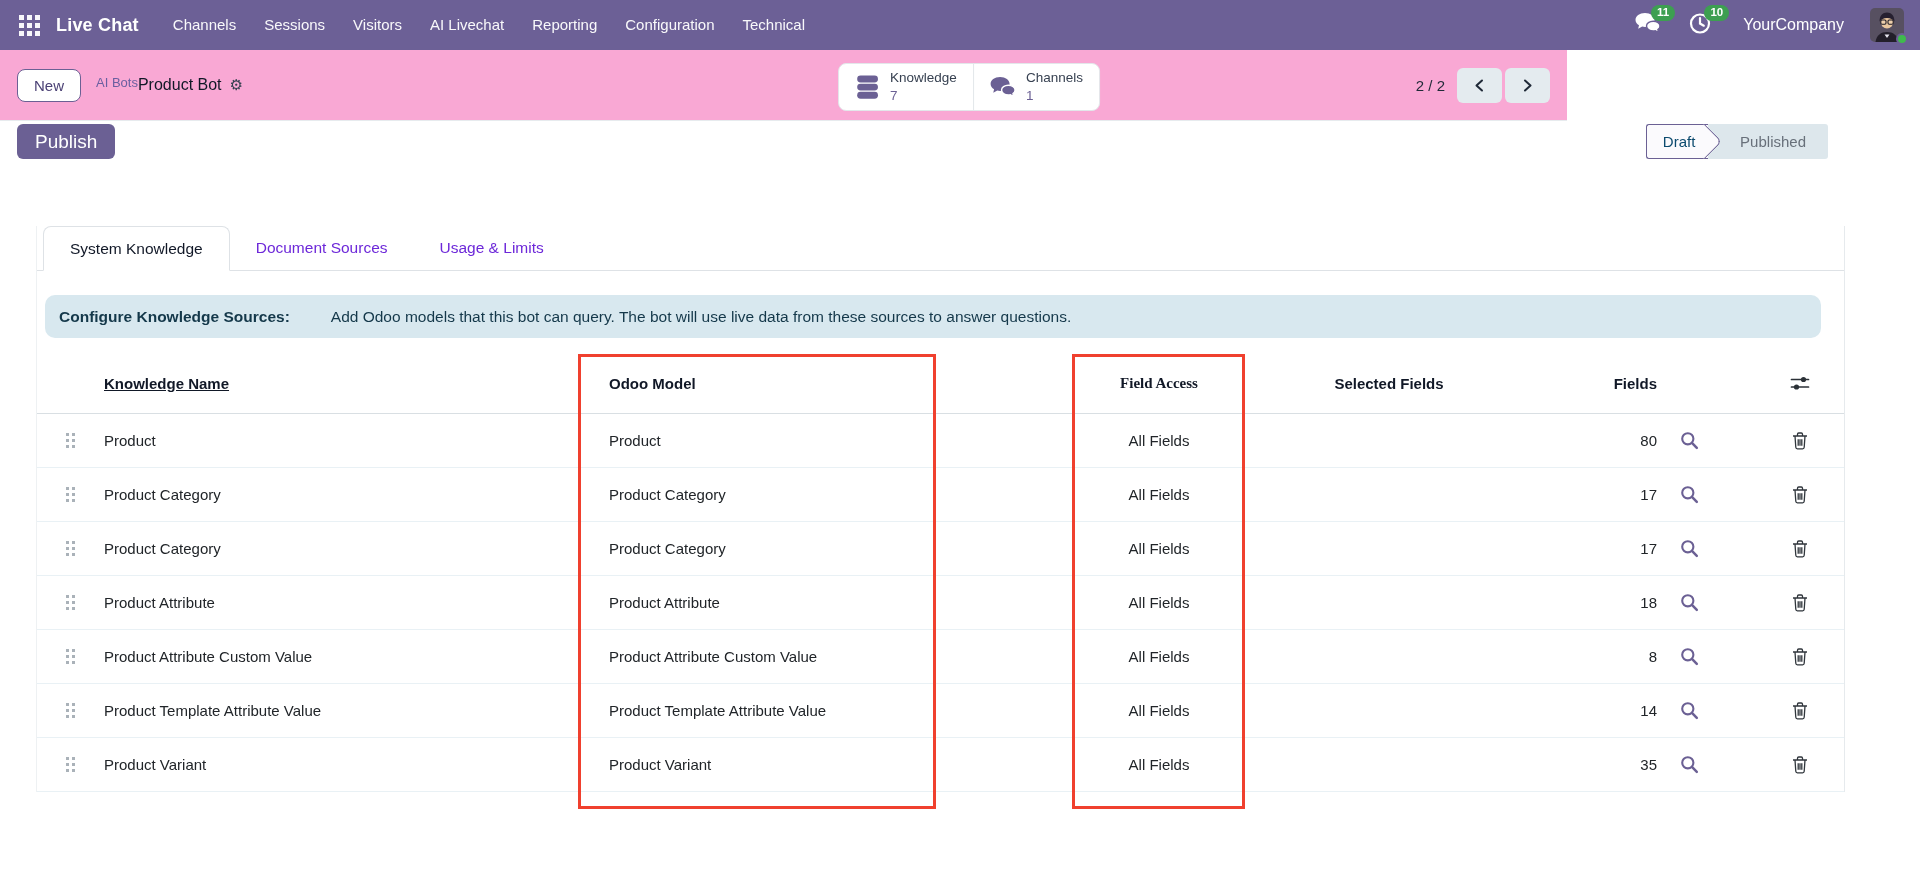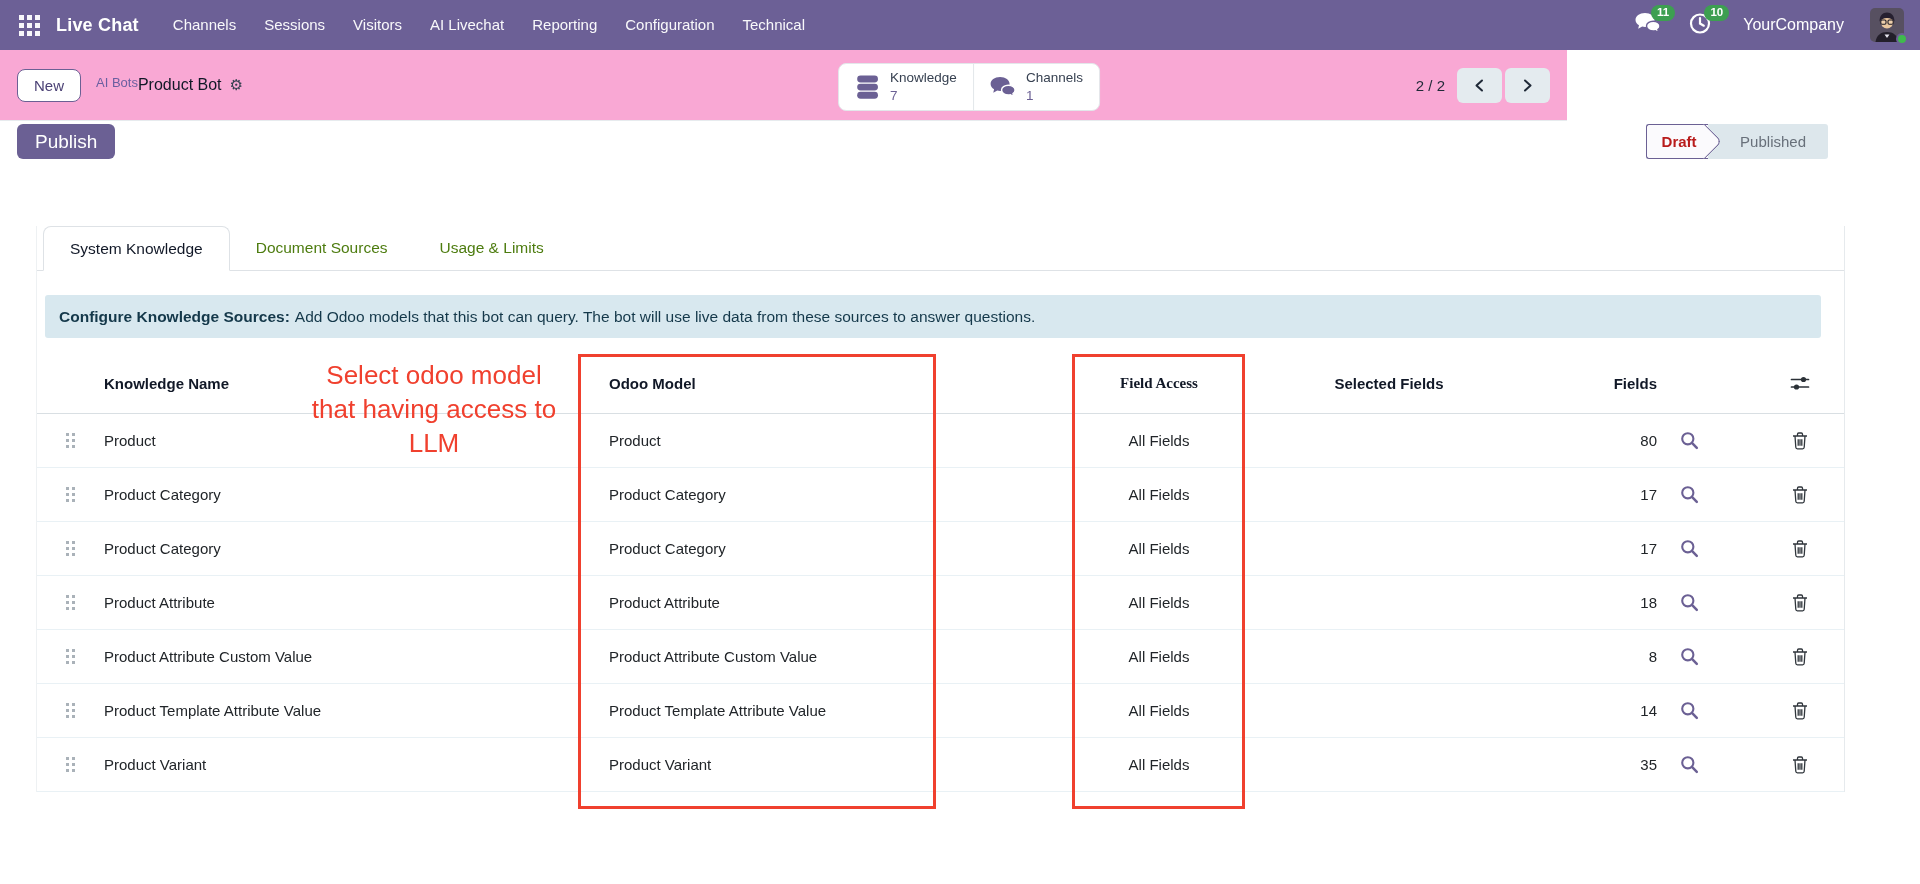--- a/index.html
+++ b/index.html
@@ -87,59 +87,59 @@
     border:1.5px solid #6b6094; border-right:none;
     background:#fbfafd; border-radius:3px 0 0 3px;
   }
   .draft-arrow {
     position:absolute; left:46px; top:5px; width:25px; height:25px;
     background:#fbfafd; border-top:1.5px solid #6b6094; border-right:1.5px solid #6b6094;
     transform:rotate(45deg); border-top-right-radius:6px;
   }
   .draft-label {
     position:absolute; left:0; top:0; width:66px; height:35px; line-height:35px;
-    text-align:center; font-size:15px; font-weight:700; color:#b91c1c; z-index:2;
+    text-align:center; font-size:15px; font-weight:400; color:#0c4a6e; z-index:2;
   }
   .stage-published {
     display:flex; align-items:center; padding:0 22px 0 16px;
     color:#68707a; font-size:15px; cursor:pointer;
   }
 
   
   .sheet {
     position:absolute; left:36px; top:226px; width:1809px; background:#fff;
     border-right:1px solid #e6eaed; border-left:1px solid #eef1f3;
   }
   .tabs { display:flex; height:45px; border-bottom:1px solid #dee2e6; padding-left:6px; }
   .tab {
     display:flex; align-items:center; padding:0 26px;
-    font-size:15.5px; color:#4d7c0f; cursor:pointer;
+    font-size:15.5px; color:#6d28d9; cursor:pointer;
   }
   .tab.active {
     border:1px solid #dee2e6; border-bottom:1px solid #fff;
     border-radius:8px 8px 0 0; color:#111827; background:#fff;
     margin-bottom:-1px; font-weight:500;
   }
   .alert-info {
-    margin:24px 23px 0 8px; height:43px; background:#d8e8ef; border-radius:3px;
-    display:flex; align-items:center; padding:0 14px; font-size:15.5px; color:#14384a;
+    margin:24px 23px 0 8px; height:43px; background:#d8e8ef; border-radius:10px;
+    display:flex; align-items:center; padding:0 14px; font-size:15.5px; color:#14384a;gap:36px;
   }
   .alert-info b { font-weight:700; margin-right:5px; white-space:nowrap; }
 
   
   .ktable { margin-top:16px; }
   .trow, .thead {
     display:grid;
     grid-template-columns:67px 505px 420px 260px 200px 168px 64px 1fr;
     align-items:center;
   }
   .thead { height:60px; border-bottom:1px solid #d9dfe3; }
   .trow  { height:54px; border-bottom:1px solid #e9f1f5; }
   .th { font-size:15px; font-weight:700; color:#111827; }
-  .th.c-name   { grid-column:2; }
+  .th.c-name   { grid-column:2;text-decoration:underline; }
   .th.c-model  { grid-column:3; }
   .th.c-access { grid-column:4; justify-self:center;font-family:Liberation Serif, serif; }
   .th.c-sel    { grid-column:5; justify-self:center; }
   .th.c-fields { grid-column:6; justify-self:end; }
   .th.c-gearcol{ grid-column:8; justify-self:end; padding-right:34px; cursor:pointer; }
   .cell { font-size:15px; color:#212529; }
   .c-handle { grid-column:1; justify-self:center; cursor:grab; display:flex; }
   .cell.c-name   { grid-column:2; cursor:text; }
   .cell.c-model  { grid-column:3; cursor:pointer; }
   .cell.c-access { grid-column:4; justify-self:center; cursor:pointer; }
@@ -536,21 +536,16 @@
       <svg width="16" height="18" viewBox="0 0 16 18">
         <path fill="none" stroke="#2f353b" stroke-width="1.3" d="M1 4h14 M5.5 4V2.2A1.2 1.2 0 0 1 6.7 1h2.6a1.2 1.2 0 0 1 1.2 1.2V4 M3 4l.8 11.3a1.6 1.6 0 0 0 1.6 1.5h5.2a1.6 1.6 0 0 0 1.6-1.5L13 4 M6.2 7.2v6.6 M8 7.2v6.6 M9.8 7.2v6.6"></path>
       </svg>
     </span>
   </div>
 </div>
 
     </div>
   </div>
 
-  <div class="anno anno-text">
-    <div>Select odoo model</div>
-    <div>that having access to</div>
-    <div>LLM</div>
-  </div>
   <div class="anno anno-box anno-box1"></div>
   <div class="anno anno-box anno-box2"></div>
 
 </div>
 
 </body></html>

